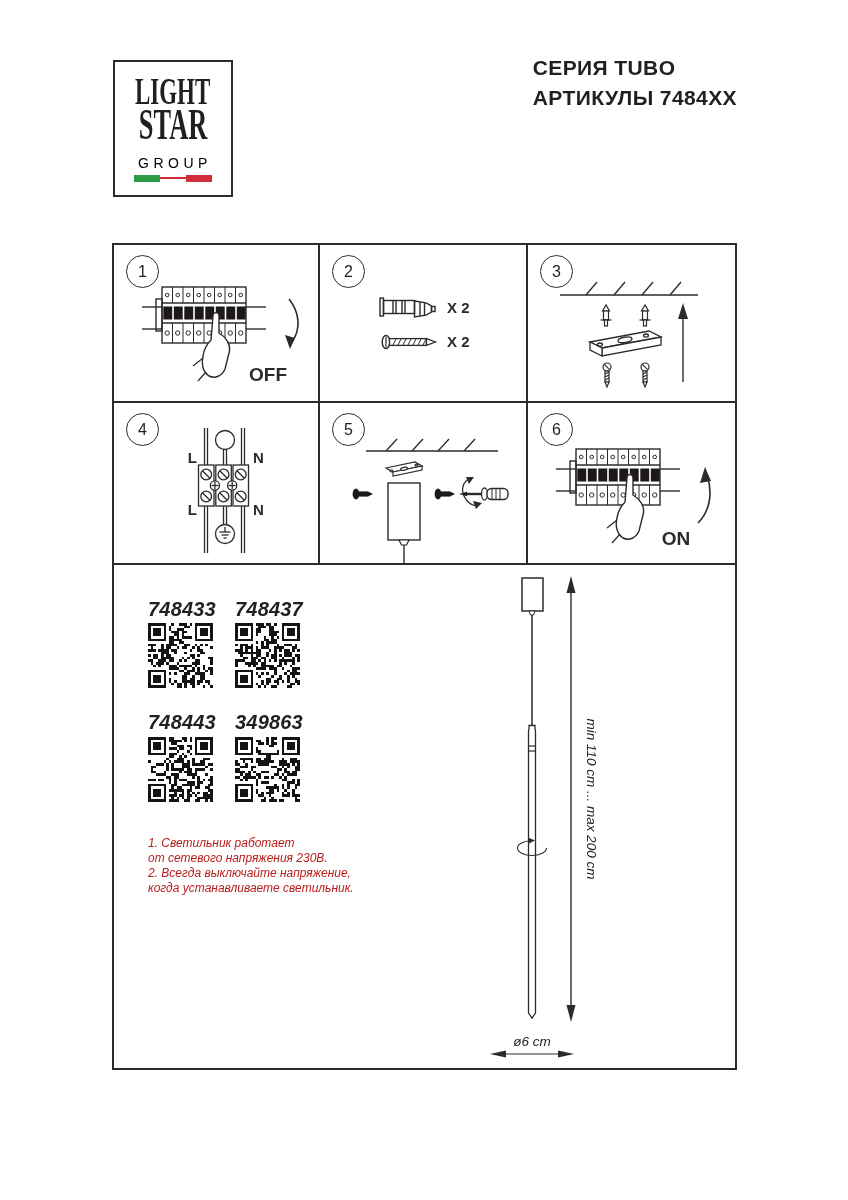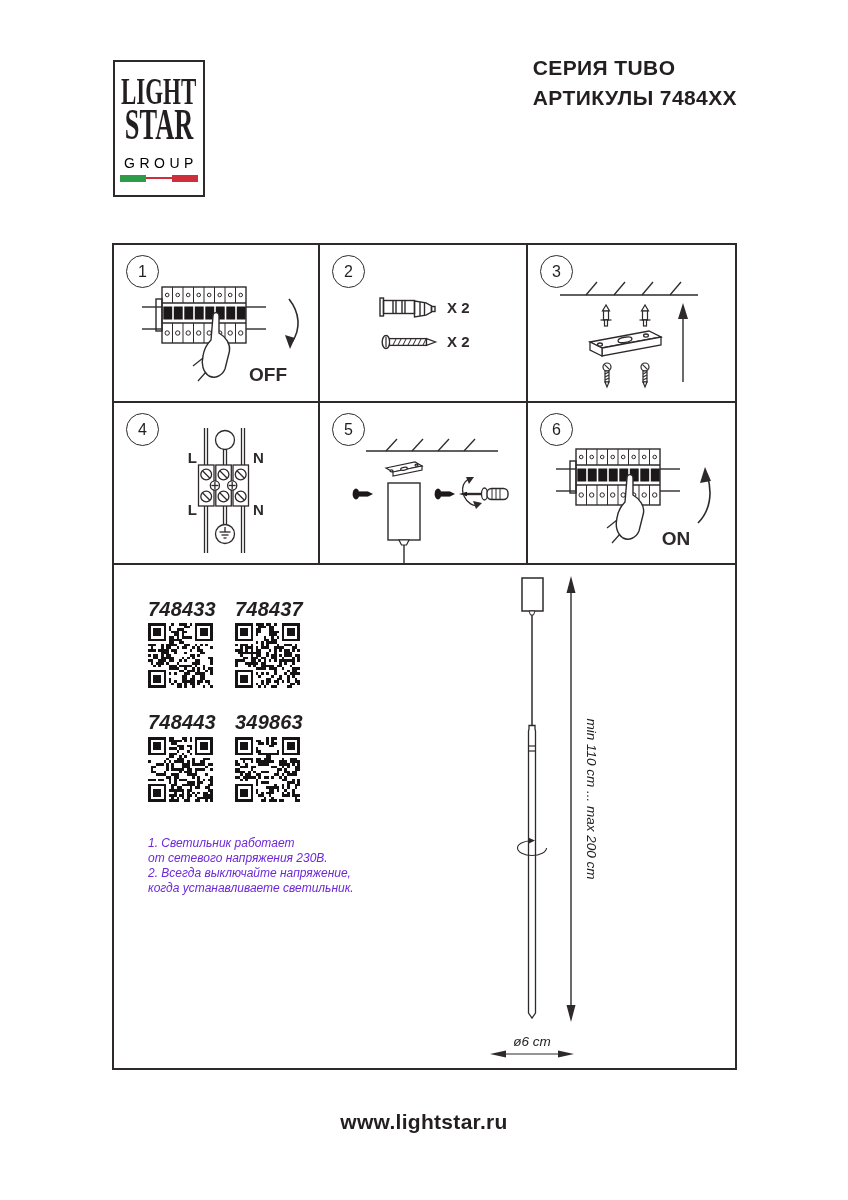--- a/index.html
+++ b/index.html
@@ -1,20 +1,20 @@
 <!DOCTYPE html>
 <html><head>
 <meta charset="utf-8">
 <style>
   html,body{margin:0;padding:0;background:#ffffff;}
   body{width:848px;height:1200px;font-family:"Liberation Sans",sans-serif;color:#231f20;}
   .page{position:relative;width:848px;height:1200px;background:#fff;overflow:hidden;}
 
   
-  .logo-box{position:absolute;left:113px;top:60px;width:92px;height:137px;border:2px solid #2e2a2b;
+  .logo-box{position:absolute;left:113px;top:60px;width:120px;height:137px;border:2px solid #2e2a2b;
     box-sizing:border-box;display:flex;flex-direction:column;align-items:center;background:#fff;}
   .logo-light{font-family:"Liberation Serif",serif;font-weight:700;font-size:37px;line-height:31px;
     margin-top:14px;transform:scaleX(.62);transform-origin:center;letter-spacing:0px;}
   .logo-star{font-family:"Liberation Serif",serif;font-weight:700;font-size:44px;line-height:36px;
     transform:scaleX(.60);transform-origin:center;}
   .logo-group{font-size:14px;letter-spacing:4.5px;padding-left:4px;margin-top:12px;color:#000000;}
   .logo-flag{position:relative;width:79px;height:7px;margin-top:4px;display:flex;}
   .logo-flag span{flex:1;height:100%;}
   .flag-line{position:absolute;left:33.3%;top:2.4px;width:33.4%;height:1.6px;}
 
@@ -35,21 +35,21 @@
   .c6{left:414px;top:158px;width:207px;height:162px;}
   .cBottom{left:0;top:320px;width:621px;height:503px;font-style:italic;}
   .step-num{position:absolute;left:12px;top:10px;width:31px;height:31px;border:1.6px solid #2e2a2b;
     border-radius:50%;display:flex;align-items:center;justify-content:center;font-size:16px;background:#fff;z-index:2;}
   .cell svg.art{position:absolute;left:0;top:0;}
 
   
   .qr-label{position:absolute;width:66px;text-align:center;font-size:20px;font-weight:600;letter-spacing:.2px;}
   .qr-box{position:absolute;width:65px;height:65px;}
   .qr-box svg{width:100%;height:100%;display:block;}
-  .notes{position:absolute;left:34px;top:271px;width:230px;font-size:12px;line-height:15px;color:#6d28d9;}
+  .notes{position:absolute;left:34px;top:271px;width:230px;font-size:12px;line-height:15px;color:#b91c1c;}
 
   .footer{position:absolute;left:0;top:1110px;width:848px;text-align:center;font-size:21px;font-weight:700;letter-spacing:.3px;}
 
   svg text{font-family:"Liberation Sans",sans-serif;}
 </style>
 </head>
 <body>
 
 <div class="page">
 
@@ -1306,14 +1306,13 @@
         <g>
           <line x1="385" y1="489" x2="451" y2="489" stroke="#2e2a2b" stroke-width="1.2"></line>
           <polygon points="376,489 392,485.5 392,492.5" fill="#2e2a2b"></polygon>
           <polygon points="460,489 444,485.5 444,492.5" fill="#2e2a2b"></polygon>
         </g>
         <text x="418" y="481" text-anchor="middle" font-size="13.5" fill="#231f20">ø6 cm</text>
       </svg>
     </div>
   </div>
 
-  <div class="footer">www.lightstar.ru</div>
 </div>
 
 </body></html>

